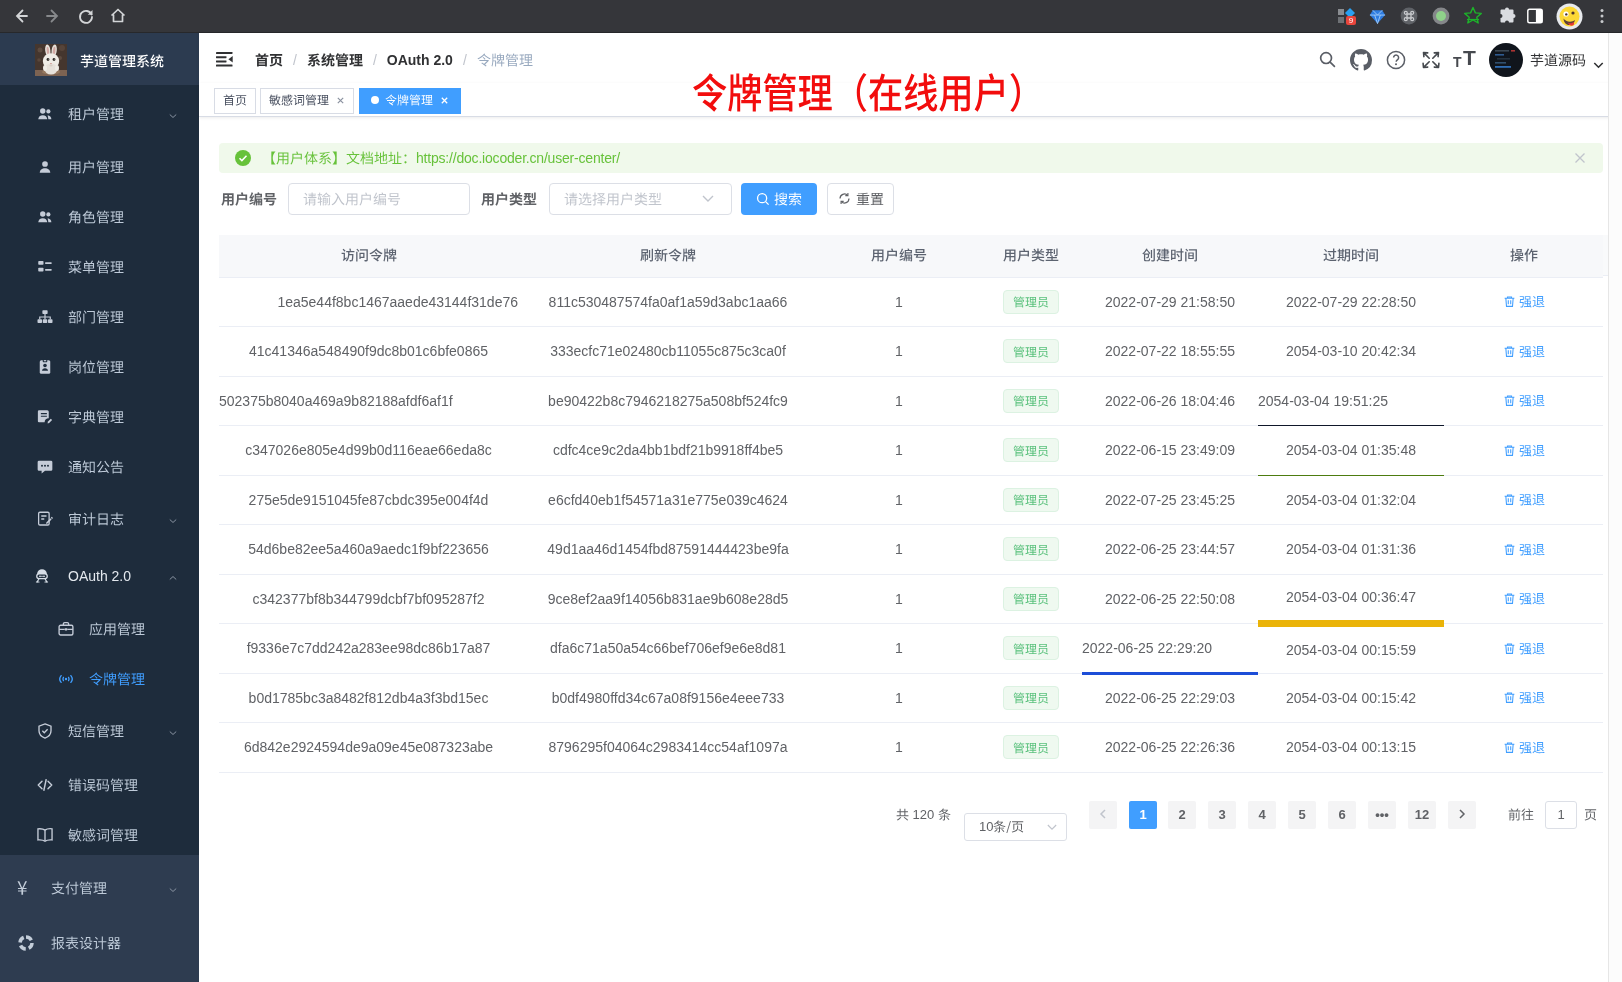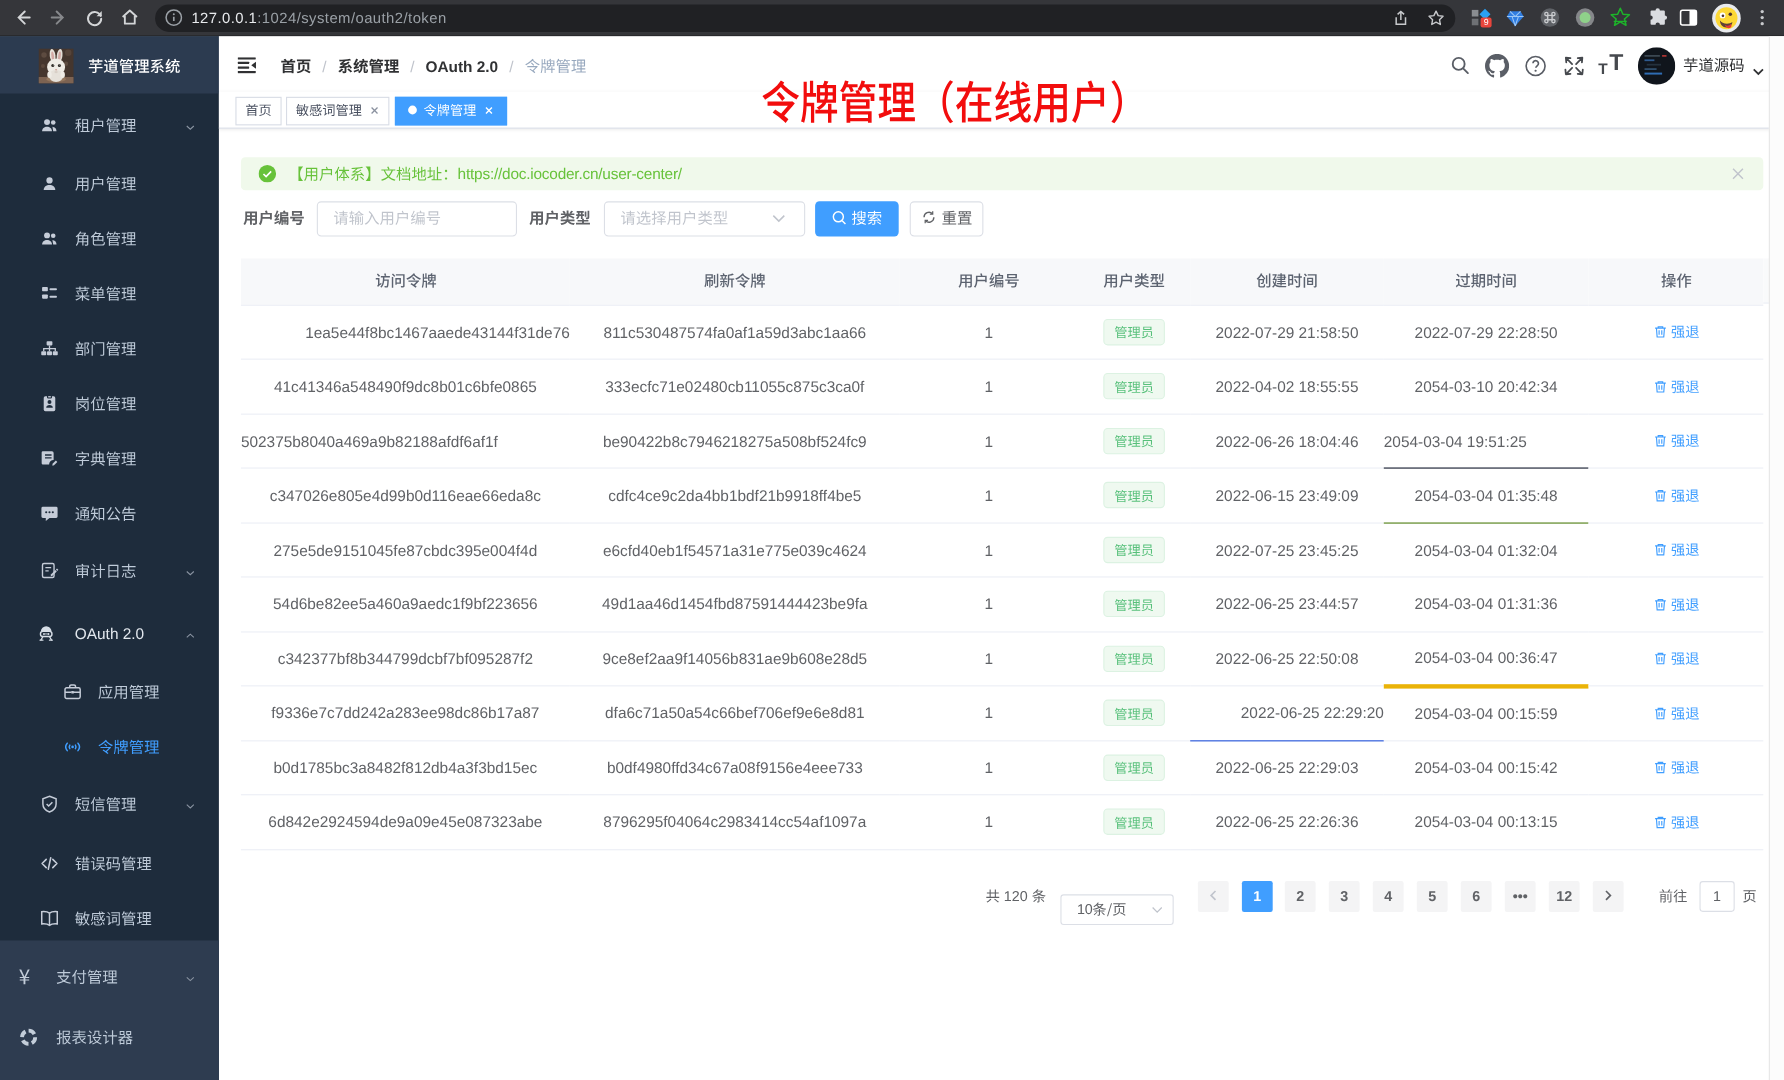--- a/index.html
+++ b/index.html
@@ -423,30 +423,20 @@
     <svg class="abs" style="left:43px;top:6px" width="20" height="20" viewBox="0 0 20 20">
       <path d="M8.5 4.5L14 10l-5.5 5.5M14 10H4" stroke="#87898c" stroke-width="1.8" fill="none" stroke-linecap="round"></path>
     </svg>
     <svg class="abs" style="left:76px;top:6px" width="20" height="20" viewBox="0 0 20 20">
       <path d="M15.5 8.5A6 6 0 1016 11" stroke="#d3d5d7" stroke-width="1.8" fill="none" stroke-linecap="round"></path>
       <path d="M16.5 4v4.7h-4.7z" fill="#d3d5d7"></path>
     </svg>
     <svg class="abs" style="left:108px;top:6px" width="20" height="20" viewBox="0 0 20 20">
       <path d="M3.5 9.5L10 3.5l6.5 6M5.5 8.5v7h9v-7" stroke="#d3d5d7" stroke-width="1.7" fill="none" stroke-linejoin="round"></path>
     </svg>
-    <div id="omni"><svg class="ic" style="margin:-3px 8px 0 9px" width="16" height="16" viewBox="0 0 16 16">
-        <circle cx="8" cy="8" r="7" stroke="#9aa0a6" stroke-width="1.4" fill="none"></circle>
-        <path d="M8 7.3v3.8" stroke="#9aa0a6" stroke-width="1.5"></path>
-        <circle cx="8" cy="5" r=".9" fill="#9aa0a6"></circle>
-      </svg><span style="color:#e8eaed">127.0.0.1</span>:1024/system/oauth2/token<svg class="abs" style="left:1124px;top:4px" width="17" height="17" viewBox="0 0 20 20">
-        <path d="M10 12V3M6.5 6L10 2.8 13.5 6" stroke="#c7c9cc" stroke-width="1.6" fill="none"></path>
-        <path d="M5 9v7.5h10V9" stroke="#c7c9cc" stroke-width="1.6" fill="none"></path>
-      </svg><svg class="abs" style="left:1156px;top:4px" width="17" height="17" viewBox="0 0 20 20">
-        <path d="M10 2.5l2.3 4.8 5.2.7-3.8 3.6.9 5.2L10 14.3l-4.6 2.5.9-5.2L2.5 8l5.2-.7z" stroke="#c7c9cc" stroke-width="1.5" fill="none" stroke-linejoin="round"></path>
-      </svg></div>
     <svg class="abs" style="left:1337px;top:6px" width="20" height="20" viewBox="0 0 20 20">
       <rect x="1" y="3" width="6" height="6" fill="#8a8d91"></rect>
       <rect x="1" y="11" width="6" height="6" fill="#6e7175"></rect>
       <path d="M13 2l5 5-5 5-5-5z" fill="#29a0f2"></path>
       <rect x="9" y="10" width="10" height="9" rx="2" fill="#e8453c"></rect>
       <text x="14" y="17" font-size="8" fill="#fff" text-anchor="middle" font-family="Liberation Sans">9</text>
     </svg>
     <svg class="abs" style="left:1368px;top:6px" width="19" height="20" viewBox="0 0 20 20">
       <path d="M5 4h10l3 5-8 9-8-9z" fill="#2f7de1"></path>
       <path d="M5 4l5 5 5-5M2 9h16M10 18L7 9M10 18l3-9" stroke="#9cc7f5" stroke-width="1" fill="none"></path>
@@ -868,21 +858,21 @@
               <use href="#s_qiangtui"></use>
             </svg></span></td>
       </tr>
       <tr style="height:49.5px">
         <td style="text-align:center;border-bottom:1px solid #ebeef5">41c41346a548490f9dc8b01c6bfe0865</td>
         <td style="text-align:center;border-bottom:1px solid #ebeef5">333ecfc71e02480cb11055c875c3ca0f</td>
         <td style="text-align:center;border-bottom:1px solid #ebeef5">1</td>
         <td style="text-align:center;border-bottom:1px solid #ebeef5"><span style="display:inline-block;height:24px;line-height:22px;padding:0 9px;background:#eff9f0;border:1px solid #dcf2e2;border-radius:4px"><svg class="z" style="vertical-align:-1.44px" width="36.0" height="12" viewBox="0 0 3000 1000" fill="#57c07a">
               <use href="#s_guanliyuan"></use>
             </svg></span></td>
-        <td style="text-align:center;border-bottom:1px solid #ebeef5">2022-04-02 18:55:55</td>
+        <td style="text-align:center;border-bottom:1px solid #ebeef5">2022-07-22 18:55:55</td>
         <td style="text-align:center;border-bottom:1px solid #ebeef5">2054-03-10 20:42:34</td>
         <td style="text-align:center;border-bottom:1px solid #ebeef5"><span style="color:#409eff;white-space:nowrap"><svg class="ic" style="margin:-3px 3px 0 0" width="13" height="13" viewBox="0 0 16 16" stroke="#409eff" fill="none">
               <path d="M2 4h12M5.5 4V2.5h5V4M3.5 4l.8 10h7.4l.8-10" stroke-width="1.3"></path>
               <path d="M6.5 6.5v5M9.5 6.5v5" stroke-width="1.3"></path>
             </svg><svg class="z" style="vertical-align:-1.56px" width="26.0" height="13" viewBox="0 0 2000 1000" fill="#409eff">
               <use href="#s_qiangtui"></use>
             </svg></span></td>
       </tr>
       <tr style="height:49.5px">
         <td style="border-bottom:1px solid #ebeef5">502375b8040a469a9b82188afdf6af1f</td>
@@ -949,36 +939,36 @@
             </svg></span></td>
       </tr>
       <tr style="height:49.5px">
         <td style="text-align:center;border-bottom:1px solid #ebeef5">c342377bf8b344799dcbf7bf095287f2</td>
         <td style="text-align:center;border-bottom:1px solid #ebeef5">9ce8ef2aa9f14056b831ae9b608e28d5</td>
         <td style="text-align:center;border-bottom:1px solid #ebeef5">1</td>
         <td style="text-align:center;border-bottom:1px solid #ebeef5"><span style="display:inline-block;height:24px;line-height:22px;padding:0 9px;background:#eff9f0;border:1px solid #dcf2e2;border-radius:4px"><svg class="z" style="vertical-align:-1.44px" width="36.0" height="12" viewBox="0 0 3000 1000" fill="#57c07a">
               <use href="#s_guanliyuan"></use>
             </svg></span></td>
         <td style="text-align:center;border-bottom:1px solid #ebeef5">2022-06-25 22:50:08</td>
-        <td style="text-align:center;border-bottom:4px solid #eab308">2054-03-04 00:36:47</td>
+        <td style="text-align:center;border-bottom:7px solid #eab308">2054-03-04 00:36:47</td>
         <td style="text-align:center;border-bottom:1px solid #ebeef5"><span style="color:#409eff;white-space:nowrap"><svg class="ic" style="margin:-3px 3px 0 0" width="13" height="13" viewBox="0 0 16 16" stroke="#409eff" fill="none">
               <path d="M2 4h12M5.5 4V2.5h5V4M3.5 4l.8 10h7.4l.8-10" stroke-width="1.3"></path>
               <path d="M6.5 6.5v5M9.5 6.5v5" stroke-width="1.3"></path>
             </svg><svg class="z" style="vertical-align:-1.56px" width="26.0" height="13" viewBox="0 0 2000 1000" fill="#409eff">
               <use href="#s_qiangtui"></use>
             </svg></span></td>
       </tr>
       <tr style="height:49.5px">
         <td style="text-align:center;border-bottom:1px solid #ebeef5">f9336e7c7dd242a283ee98dc86b17a87</td>
         <td style="text-align:center;border-bottom:1px solid #ebeef5">dfa6c71a50a54c66bef706ef9e6e8d81</td>
         <td style="text-align:center;border-bottom:1px solid #ebeef5">1</td>
         <td style="text-align:center;border-bottom:1px solid #ebeef5"><span style="display:inline-block;height:24px;line-height:22px;padding:0 9px;background:#eff9f0;border:1px solid #dcf2e2;border-radius:4px"><svg class="z" style="vertical-align:-1.44px" width="36.0" height="12" viewBox="0 0 3000 1000" fill="#57c07a">
               <use href="#s_guanliyuan"></use>
             </svg></span></td>
-        <td style="text-align:right;border-bottom:1px solid #1d4ed8">2022-06-25 22:29:20</td>
+        <td style="text-align:left;border-bottom:3px solid #1d4ed8">2022-06-25 22:29:20</td>
         <td style="text-align:center;border-bottom:1px solid #ebeef5">2054-03-04 00:15:59</td>
         <td style="text-align:center;border-bottom:1px solid #ebeef5"><span style="color:#409eff;white-space:nowrap"><svg class="ic" style="margin:-3px 3px 0 0" width="13" height="13" viewBox="0 0 16 16" stroke="#409eff" fill="none">
               <path d="M2 4h12M5.5 4V2.5h5V4M3.5 4l.8 10h7.4l.8-10" stroke-width="1.3"></path>
               <path d="M6.5 6.5v5M9.5 6.5v5" stroke-width="1.3"></path>
             </svg><svg class="z" style="vertical-align:-1.56px" width="26.0" height="13" viewBox="0 0 2000 1000" fill="#409eff">
               <use href="#s_qiangtui"></use>
             </svg></span></td>
       </tr>
       <tr style="height:49.5px">
         <td style="text-align:center;border-bottom:1px solid #ebeef5">b0d1785bc3a8482f812db4a3f3bd15ec</td>

